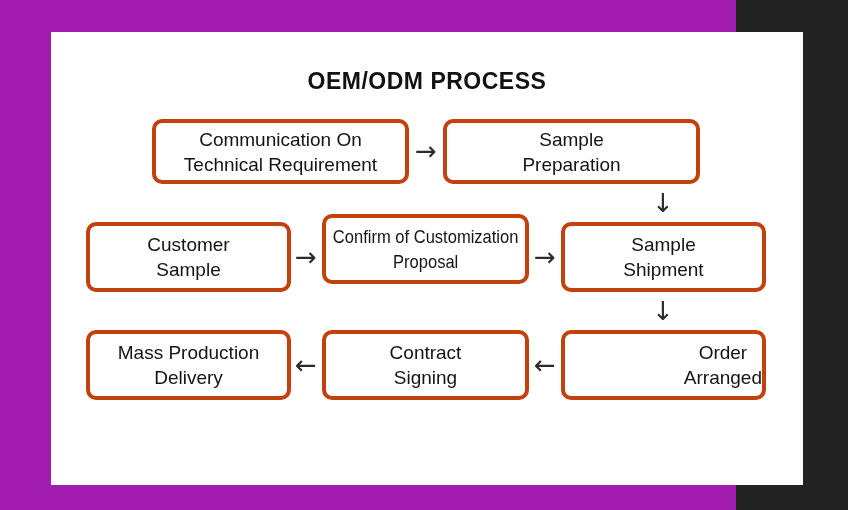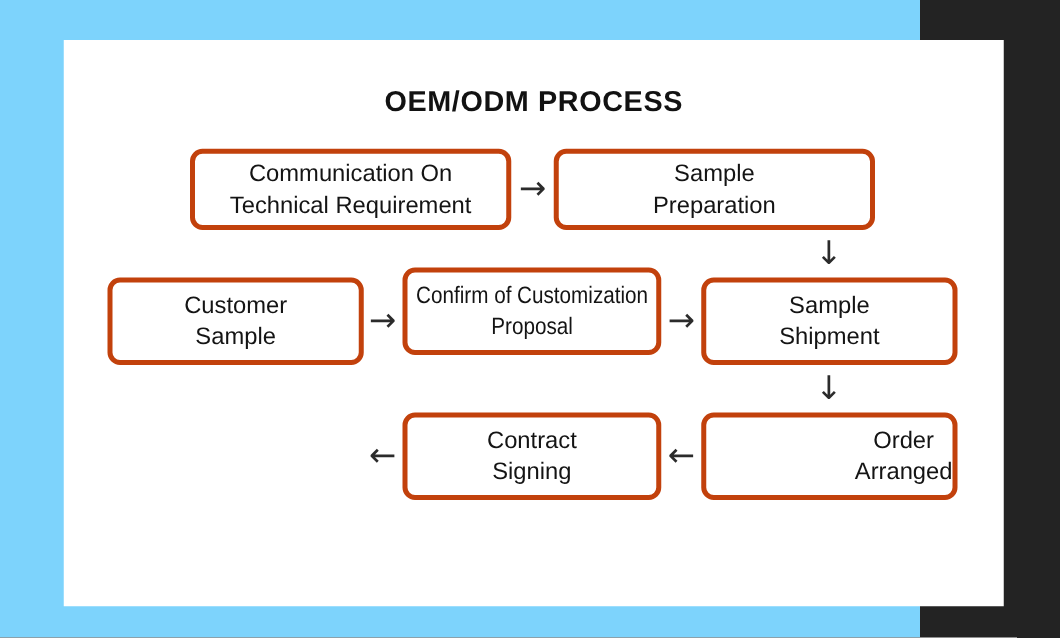--- a/index.html
+++ b/index.html
@@ -6,21 +6,21 @@
   html, body { width: 848px; height: 510px; }
   body {
     font-family: "Liberation Sans", sans-serif;
     background: #232323;
     overflow: hidden;
   }
   .stage {
     position: relative;
     width: 736px;
     height: 510px;
-    background: #7dd3fc;
+    background: #a21caf;
   }
   .card {
     position: absolute;
     left: 51px;
     top: 32px;
     width: 752px;
     height: 453px;
     background: #ffffff;
   }
   .title {
@@ -114,20 +114,24 @@
 Proposal</span>
     </div>
     <div class="arrow a4">→</div>
     <div class="node n-sample-shipment">
       <span class="label">Sample
 Shipment</span>
     </div>
 
     <div class="arrow a5">↓</div>
 
+    <div class="node n-mass-production">
+      <span class="label">Mass Production
+Delivery</span>
+    </div>
     <div class="arrow a7">←</div>
     <div class="node n-contract-signing">
       <span class="label">Contract
 Signing</span>
     </div>
     <div class="arrow a6">←</div>
     <div class="node n-order-arranged">
       <span class="label">Order
 Arranged</span>
     </div>

